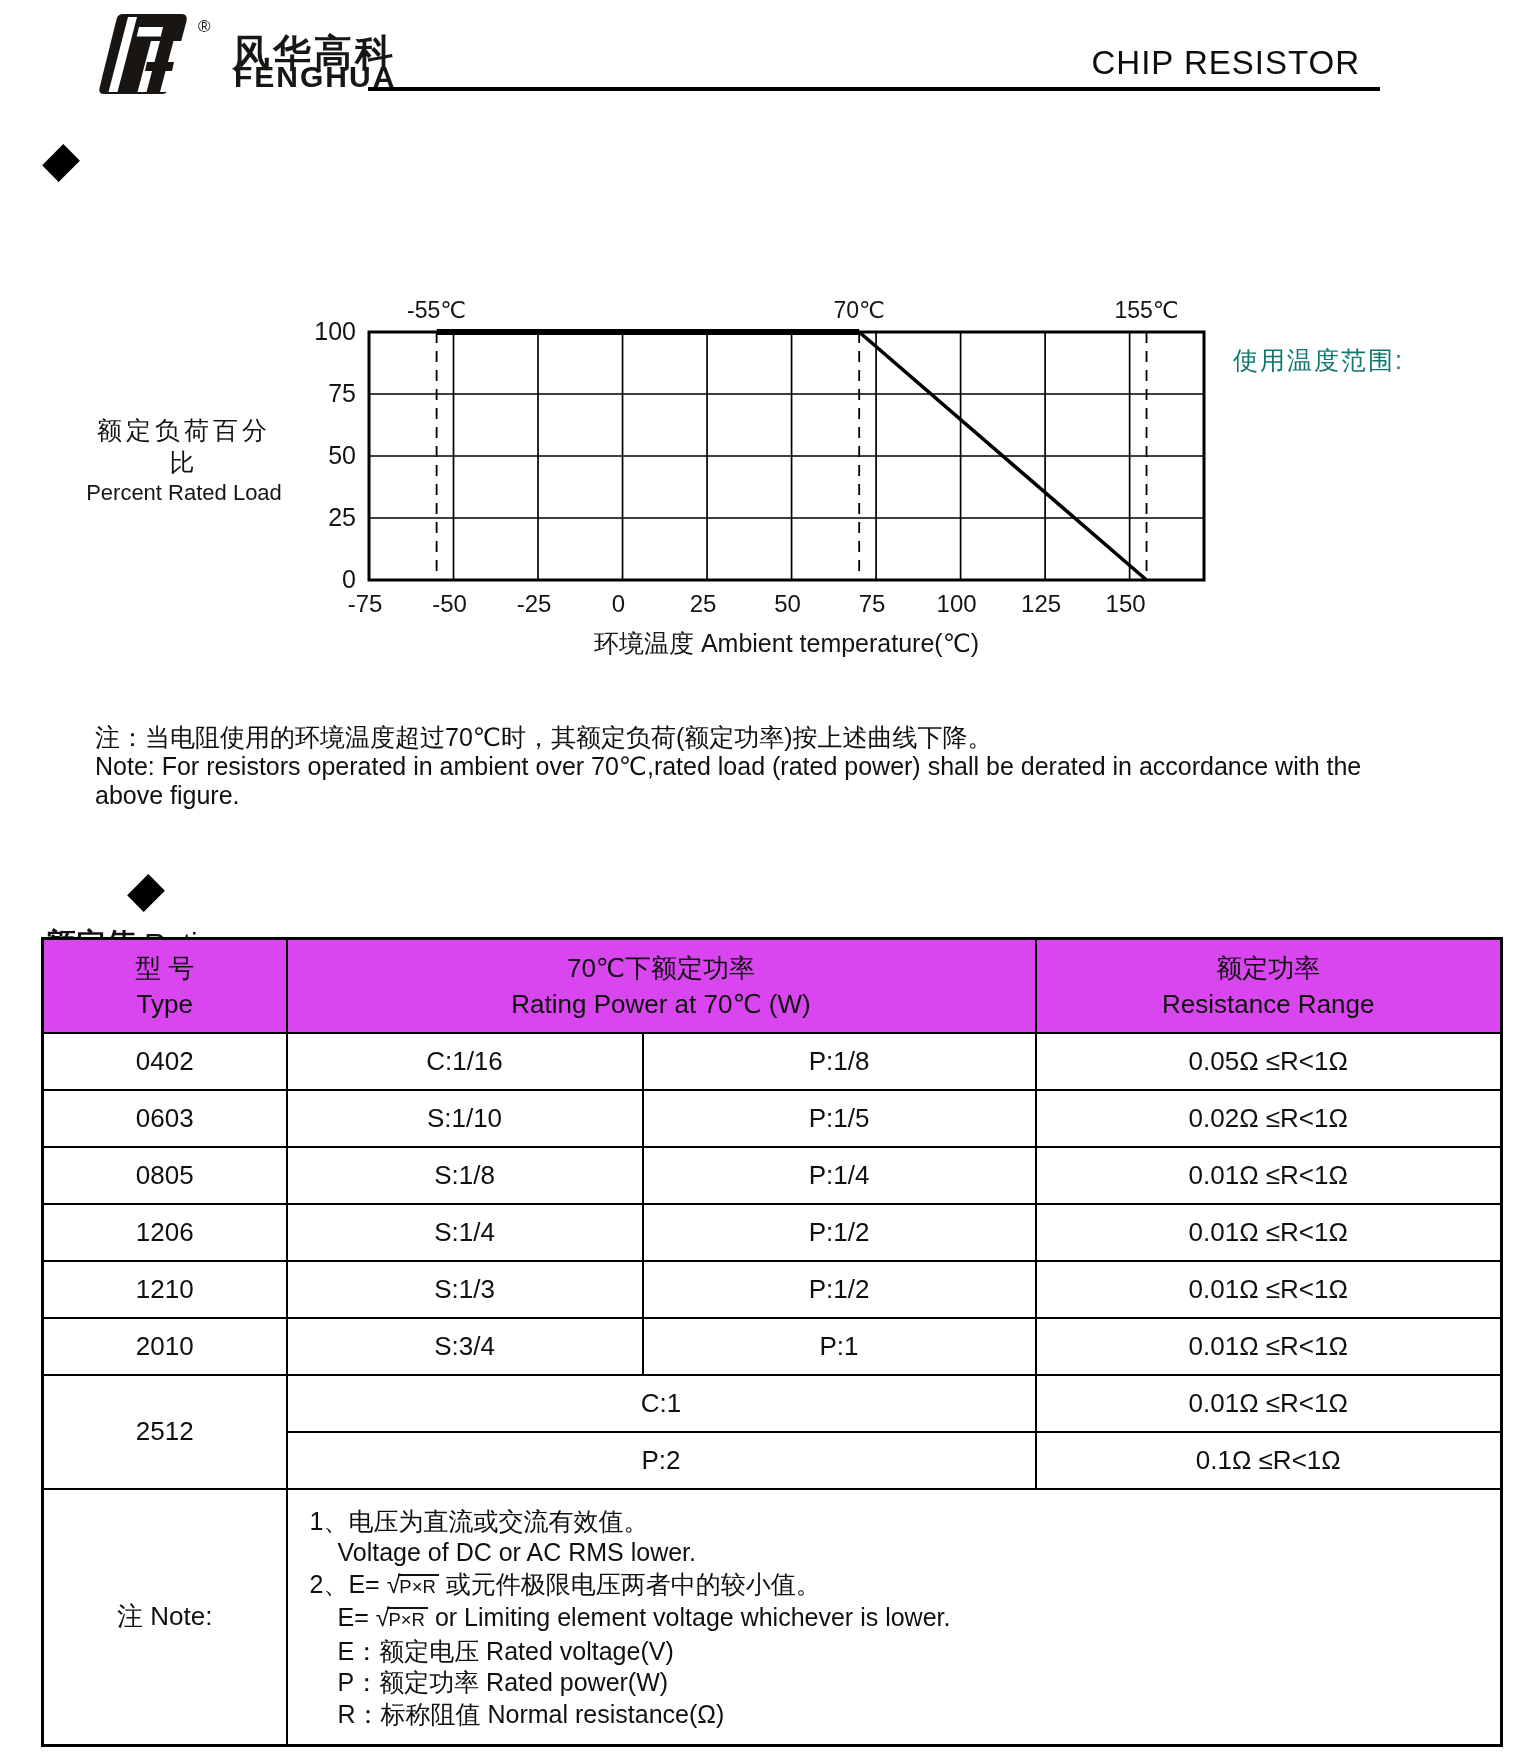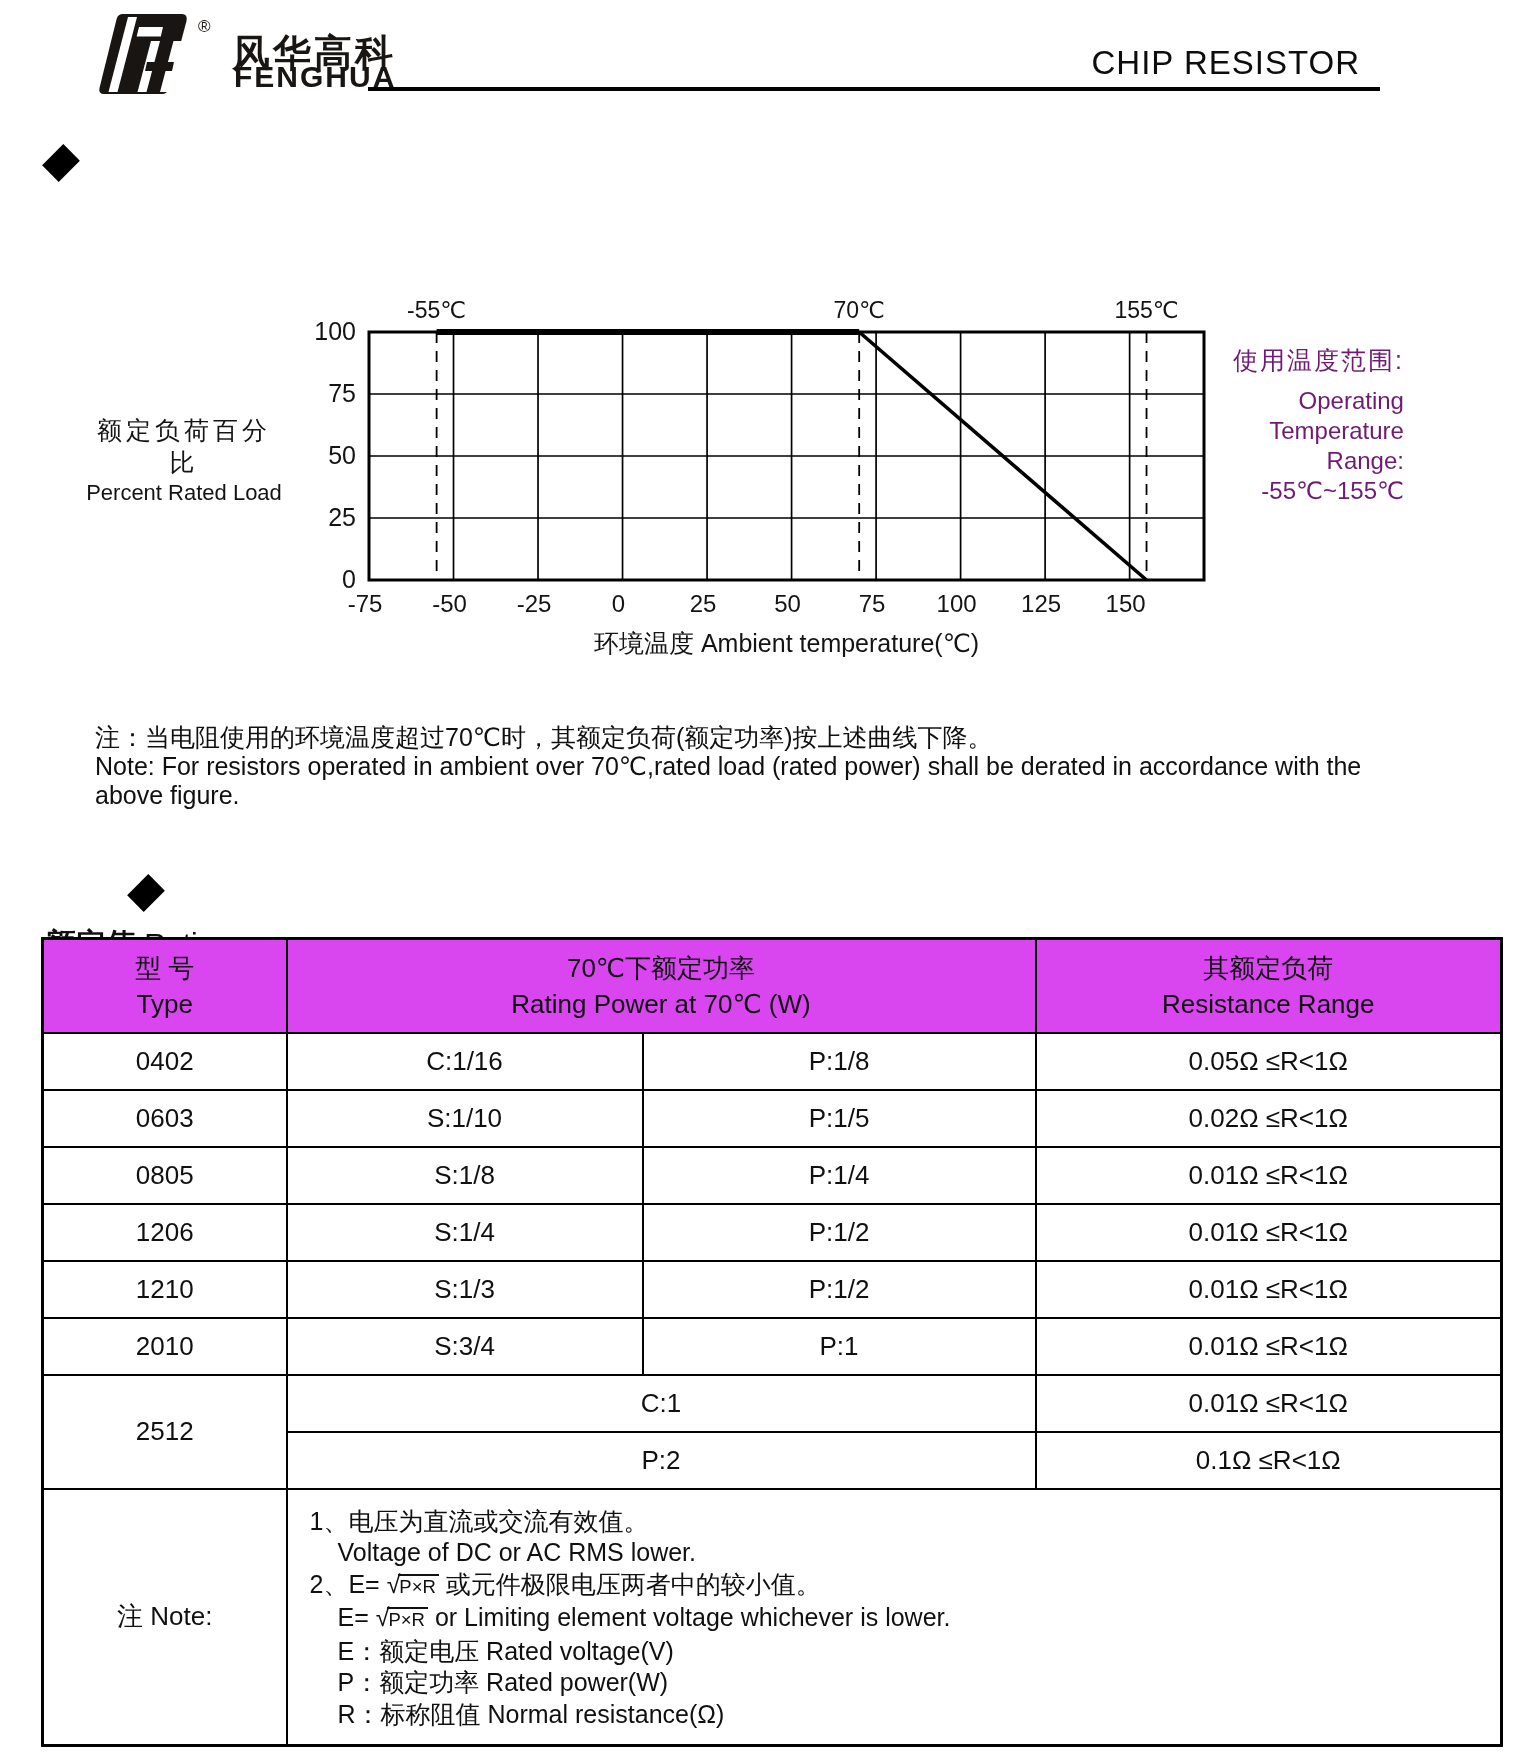--- a/index.html
+++ b/index.html
@@ -21,21 +21,21 @@
   
   .sec-head { display:flex; align-items:center; gap:16px; }
   .diamond { width:30px; height:30px; background:#000; transform:rotate(45deg) scale(0.78,1); }
   .sec-title { font-size:30px; color:#101010; white-space:nowrap; }
   .sec-title b { font-weight:700; }
 
   
   .ylabel { text-align:center; color:#141414; }
   .ylabel .cn { font-size:25px; letter-spacing:4px; line-height:32px; }
   .ylabel .en { font-size:22px; line-height:30px; }
-  .side-note { color:#701a75;text-align:right; }
+  .side-note { color:#0f766e; }
   .side-note .cn { font-size:25px; letter-spacing:2px; margin-bottom:9px; }
   .side-note .en { font-size:24px; line-height:30px; }
   .chart-note { font-size:25px; color:#101010; line-height:29px; }
 
   
   table.ratings { border-collapse:collapse; table-layout:fixed; width:1459px; }
   table.ratings td { border:2px solid #000; text-align:center; vertical-align:middle;
                      color:#101010; font-size:26px; }
   table.ratings { border:3px solid #000; }
   table.ratings tr.hdr td { background:#d946ef; height:94px; line-height:36px; font-size:26px; }
@@ -114,26 +114,20 @@
     <text x="786.5" y="382" text-anchor="middle" font-size="25">环境温度 Ambient temperature(℃)</text>
   </svg>
 
 <div class="abs ylabel" style="left:85px; top:414px; width:198px;">
   <div class="cn">额定负荷百分比</div>
   <div class="en">Percent Rated Load</div>
 </div>
 
 <div class="abs side-note" style="left:1233px; top:344px;">
   <div class="cn">使用温度范围:</div>
-  <div class="en" id="side-note-en">
-      <div>Operating</div>
-      <div>Temperature</div>
-      <div>Range:</div>
-      <div>-55℃~155℃</div>
-    </div>
 </div>
 
 <div class="abs chart-note" style="left:95px; top:723px;">注：当电阻使用的环境温度超过70℃时，其额定负荷(额定功率)按上述曲线下降。</div>
 <div class="abs chart-note" style="left:95px; top:752px; width:1268px;">Note: For resistors operated in ambient over 70℃,rated load (rated power) shall be derated in accordance with the above figure.</div>
 
 <div class="abs sec-head" style="left:46px; top:878px;flex-direction:column;">
   <div class="diamond"></div>
   <div class="sec-title">
     <b>额定值</b>
     <span>Ratings</span>
@@ -151,21 +145,21 @@
     <tr class="hdr">
       <td>
         <div>型 号</div>
         <div>Type</div>
       </td>
       <td colspan="2">
         <div>70℃下额定功率</div>
         <div>Rating Power at 70℃ (W)</div>
       </td>
       <td>
-        <div>其额定负荷</div>
+        <div>额定功率</div>
         <div>Resistance Range</div>
       </td>
     </tr>
   <tr class="data">
         <td>0402</td>
         <td>C:1/16</td>
         <td>P:1/8</td>
         <td>0.05Ω ≤R&lt;1Ω</td>
       </tr>
       <tr class="data">

